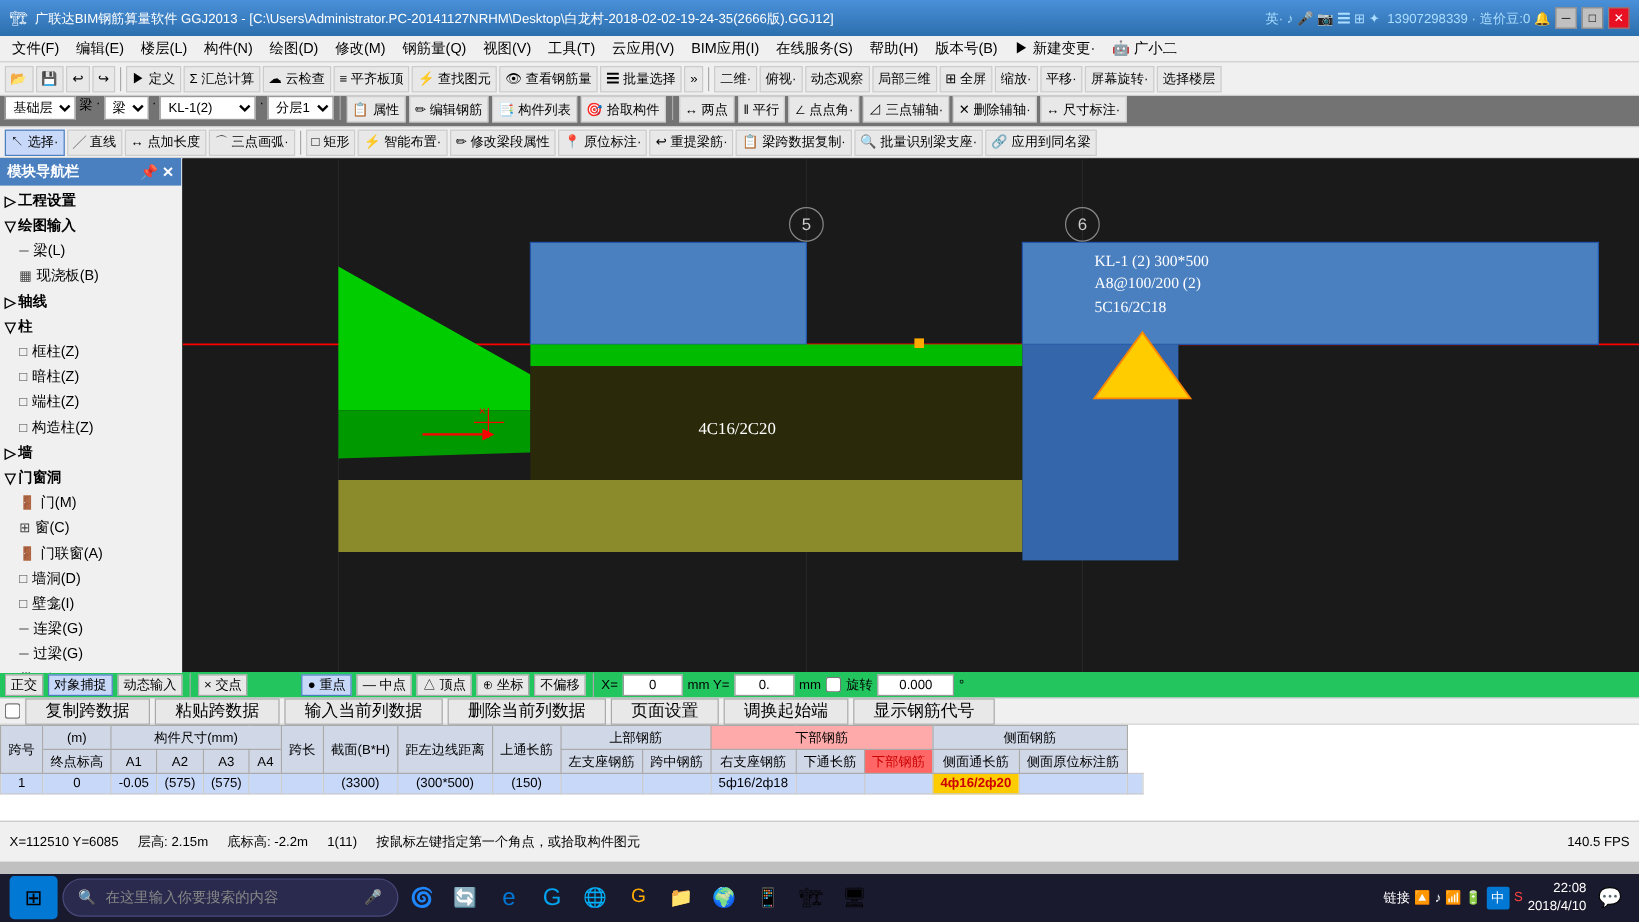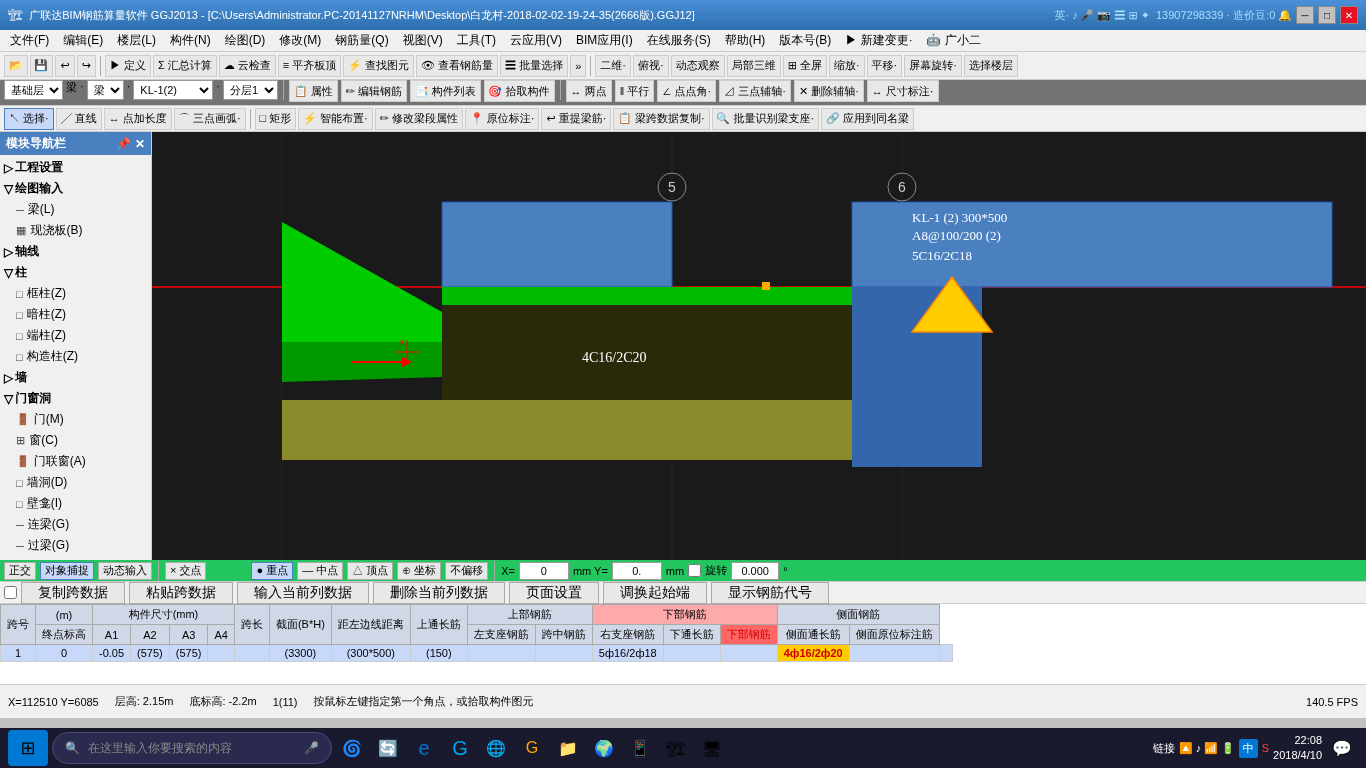--- a/index.html
+++ b/index.html
@@ -481,21 +481,21 @@
   <button class="tb-small-btn">⊕ 坐标</button>
   <button class="tb-small-btn">不偏移</button>
   <div class="tb-sep"></div>
   <span class="coord-label">X=</span>
   <input class="coord-input" type="text" value="0" style="">
   <span class="coord-label">mm Y=</span>
   <input class="coord-input" type="text" value="0." style="">
   <span class="coord-label">mm</span>
   <input type="checkbox" style="">
   <span class="coord-label">旋转</span>
-  <input class="coord-input" type="text" style="width: 48px;" value="0.000">
+  <input class="coord-input" type="text" style="width: 64px;" value="0.000">
   <span class="coord-label">°</span>
 </div>
 
 <div class="table-toolbar">
   <input type="checkbox" style="">
   <button class="table-toolbar-btn">复制跨数据</button>
   <button class="table-toolbar-btn">粘贴跨数据</button>
   <button class="table-toolbar-btn">输入当前列数据</button>
   <button class="table-toolbar-btn">删除当前列数据</button>
   <button class="table-toolbar-btn">页面设置</button>

